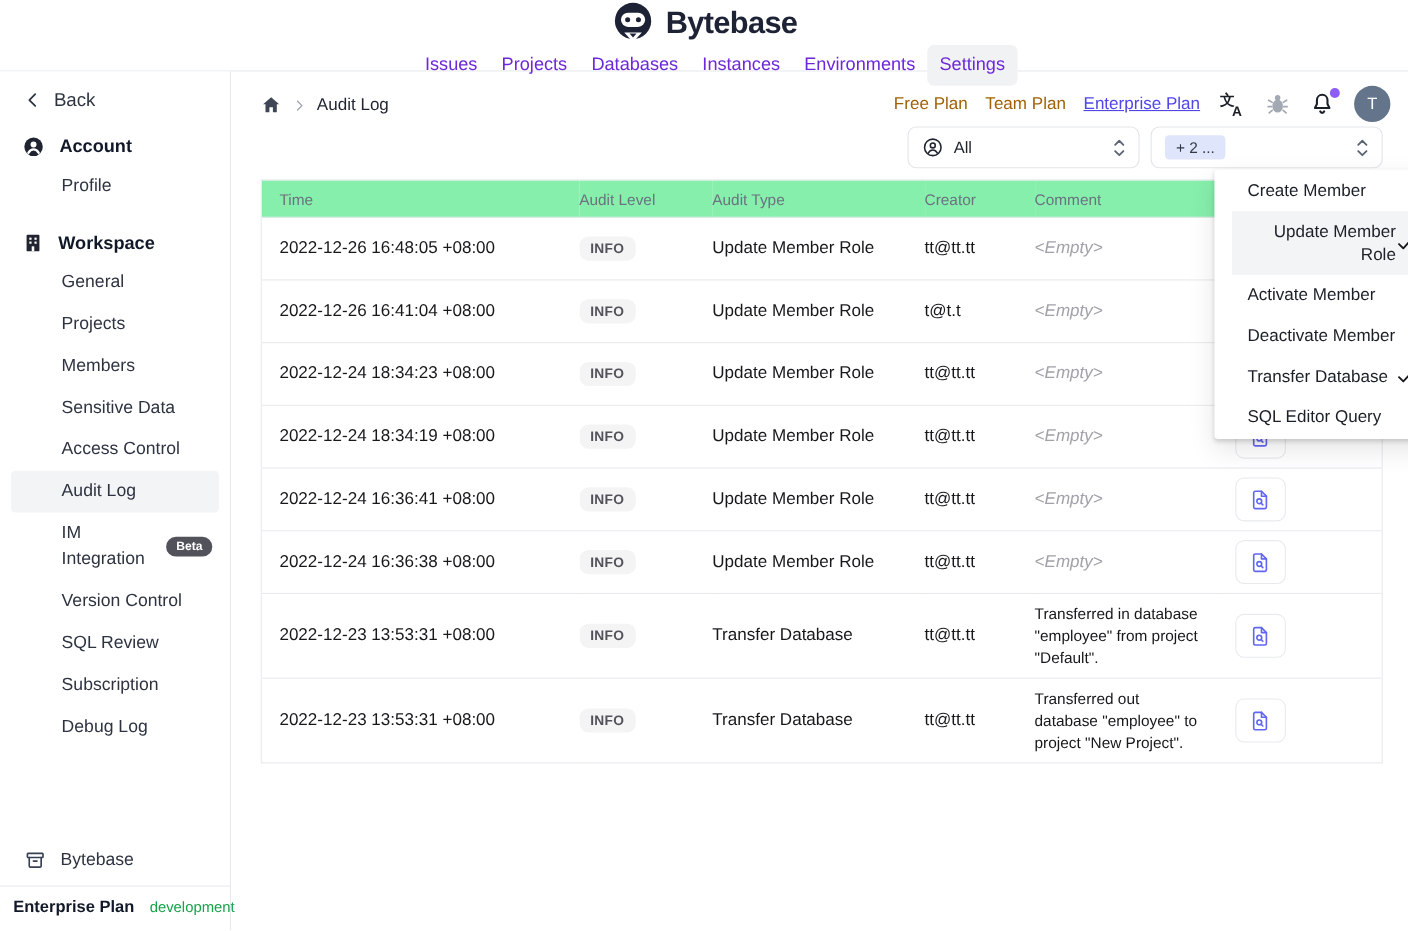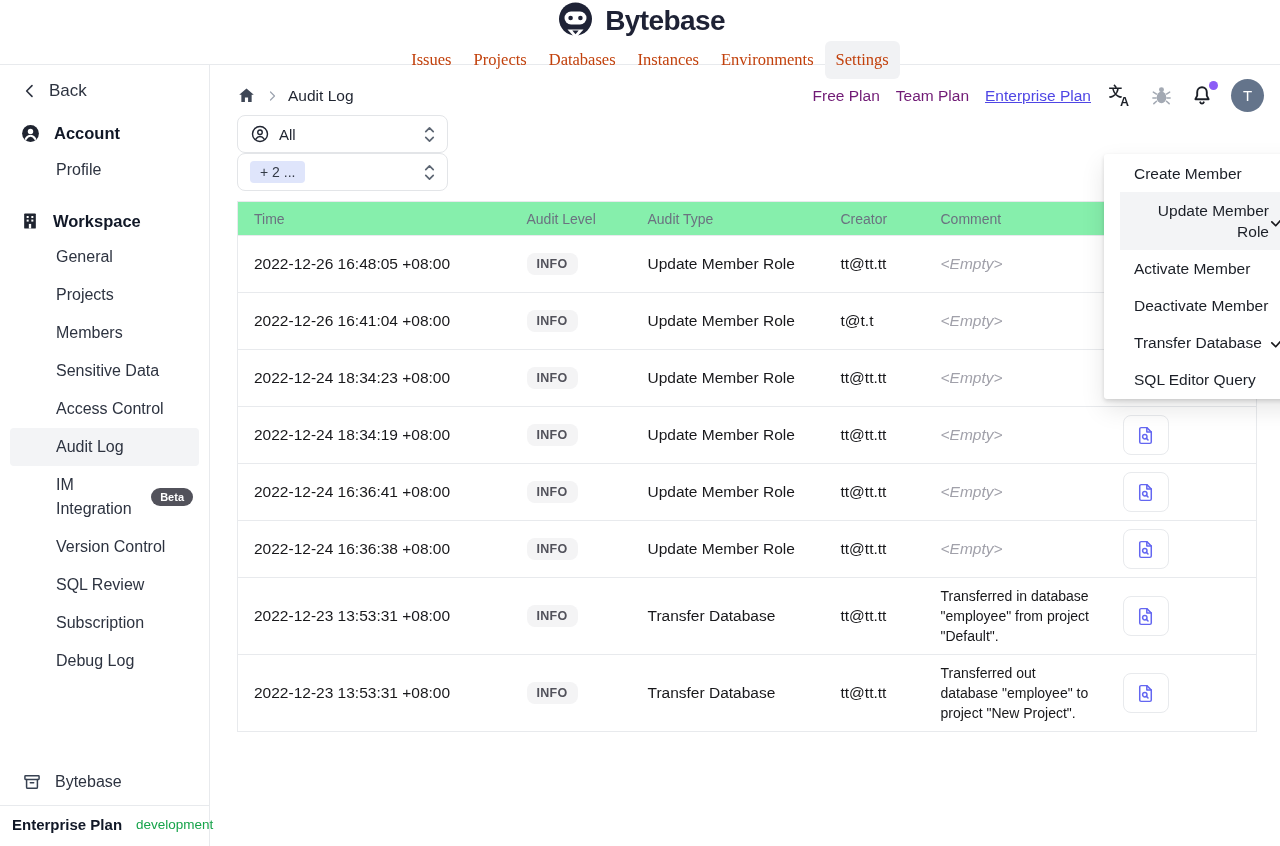--- a/index.html
+++ b/index.html
@@ -5,24 +5,24 @@
   * { box-sizing: border-box; }
   html,body { margin:0; width:1280px; height:846px; background:#fff;
     font-family:"Liberation Sans", sans-serif; color:#1f2430; overflow:hidden; position:relative; }
 
   
   .topbar { height:65px; display:flex; align-items:center; padding:0 16px;
     border-bottom:1px solid #e8eaed; background:#fff;flex-direction:column; }
   .brand { display:flex; align-items:center; gap:9px; cursor:pointer; }
   .brand-text { font-size:28px; font-weight:700; color:#1e2235; letter-spacing:-0.6px; }
   .nav-menu { display:flex; align-items:center; margin-left:20px; }
-  .nav-item { font-size:16.5px; color:#c2410c; padding:9px 11px; border-radius:6px; cursor:pointer; white-space:nowrap;font-family:Liberation Serif, serif; }
+  .nav-item { font-size:16.5px; color:#6d28d9; padding:9px 11px; border-radius:6px; cursor:pointer; white-space:nowrap; }
   .nav-item.active { background:#f1f2f4; }
   .topbar-right { margin-left:auto; display:flex; align-items:center; gap:17px; }
-  .plan-link { font-size:15.5px; font-weight:500; color:#701a75; cursor:pointer; white-space:nowrap; }
+  .plan-link { font-size:15.5px; font-weight:500; color:#a16207; cursor:pointer; white-space:nowrap; }
   .plan-link.link { color:#4f46e5; text-decoration:underline; }
   .icon-btn { display:flex; align-items:center; justify-content:center; cursor:pointer; position:relative; }
   .notif-dot { position:absolute; top:-3px; right:-4px; width:9px; height:9px; border-radius:50%; background:#8b5cf6; }
   .avatar { width:33px; height:33px; border-radius:50%; background:#64748b; color:#fff;
     display:flex; align-items:center; justify-content:center; font-size:15px; cursor:pointer; }
 
   
   .sidebar { position:absolute; left:0; top:65px; bottom:0; width:210px;
     border-right:1px solid #e8eaed; background:#fff; }
   .back-row { display:flex; align-items:center; gap:11px; padding:16px 20px 0 22px;
@@ -39,21 +39,21 @@
   .side-bottom { position:absolute; left:0; right:0; bottom:0; }
   .archive-row { display:flex; align-items:center; gap:13px; padding:10px 22px 13px; font-size:16px; color:#2d3340; cursor:pointer; }
   .plan-row { border-top:1px solid #e8eaed; display:flex; align-items:center; gap:7px; padding:10px 12px 13px; }
   .plan-name { font-weight:700; font-size:15px; color:#111827; white-space:nowrap; }
   .plan-env { font-size:13.5px; color:#16a34a; }
 
   
   .main { position:absolute; left:210px; top:65px; right:0; bottom:0; padding:21px 23px 0 27px; }
   .breadcrumb { display:flex; align-items:center; gap:10px; font-size:15.5px; color:#1f2430; }
   .crumb-home { cursor:pointer; display:flex; }
-  .filter-row { display:flex; justify-content:flex-end; margin-top:10px;flex-direction:column; }
+  .filter-row { display:flex; justify-content:flex-end; gap:10px; margin-top:10px; }
   .select { width:211px; height:38px; border:1px solid #e3e5e8; border-radius:8px; background:#fff;
     display:flex; align-items:center; padding:0 10px 0 12px; gap:9px; cursor:pointer; }
   .select-value { font-size:15px; color:#1f2430; }
   .pill { background:#dfe5fb; border-radius:4px; padding:3px 10px; font-size:14px; color:#333a46; }
   .updown { margin-left:auto; display:flex; }
 
   
   .audit-table { width:100%; border-collapse:collapse; margin-top:10px; border:1px solid #e8eaed; table-layout:fixed; }
   .audit-table th { font-weight:400; font-size:14px; color:#6b7280; text-align:left;
     background:#86efac; padding:8px 16px 8px 0; height:34px; }

